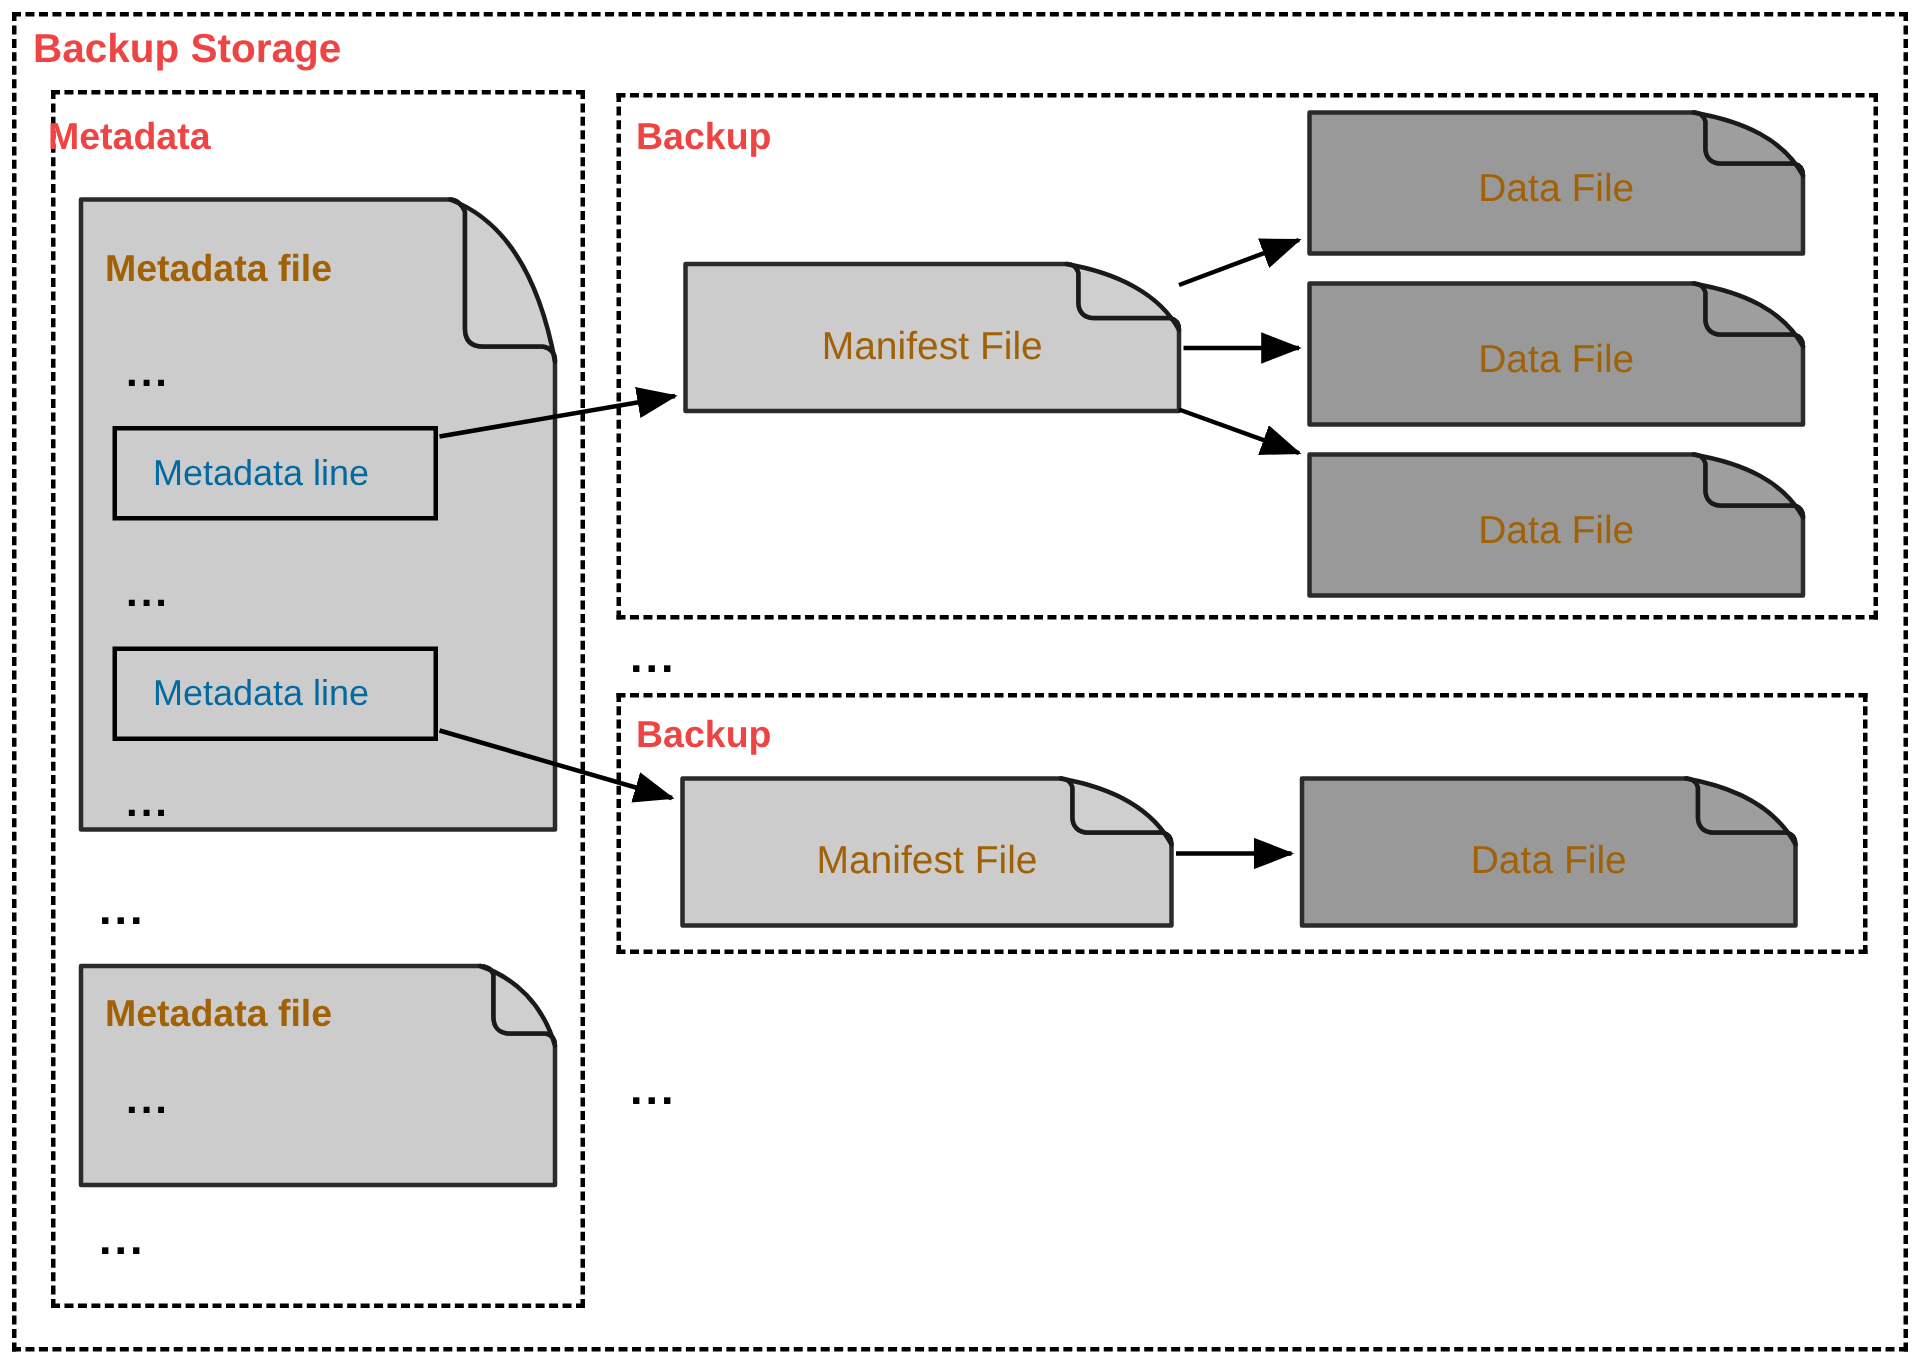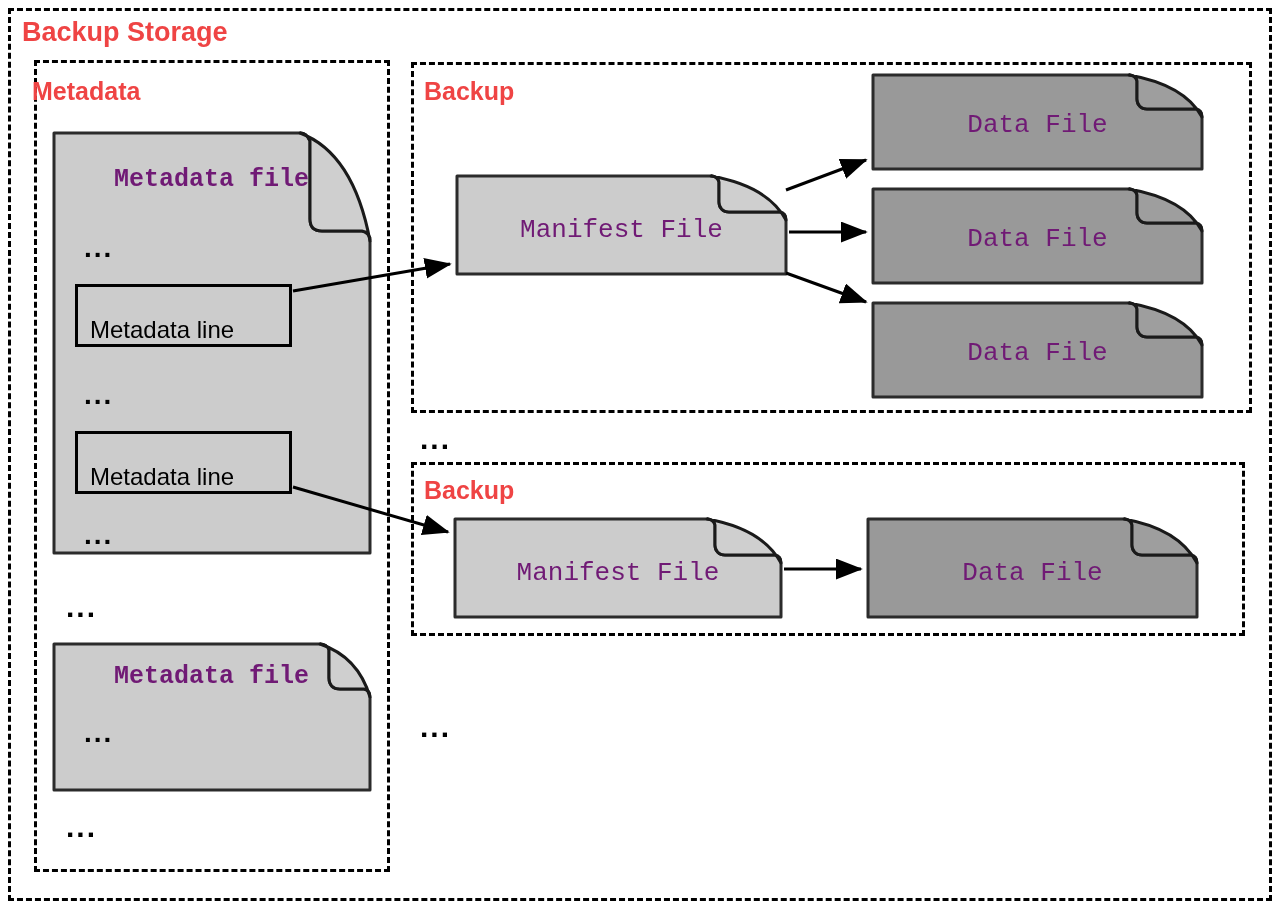--- a/index.html
+++ b/index.html
@@ -43,41 +43,39 @@
     position: absolute;
     left: 0;
     top: 0;
     overflow: visible;
   }
   .file-label {
     position: absolute;
     left: 0;
     width: 100%;
     text-align: center;
-    color: #701a75;
+    color: #a16207;
     white-space: nowrap;
     pointer-events: none;
-    font-family: Liberation Mono, monospace;
   }
   .file-label.bold {
     font-weight: bold;
     text-align: right;
-    margin-left: 44px;
   }
 
   
   .meta-line {
     position: absolute;
     border: 3px solid #000000;
     box-sizing: border-box;
     background: transparent;
     display: flex;
-    align-items: flex-end;
-    padding-left: 12px;
-    color: #000000;
+    align-items: center;
+    padding-left: 24px;
+    color: #0369a1;
   }
 
   
   .ellipsis {
     position: absolute;
     font-weight: bold;
     color: #000000;
     letter-spacing: 2px;
     line-height: 1;
     white-space: nowrap;

